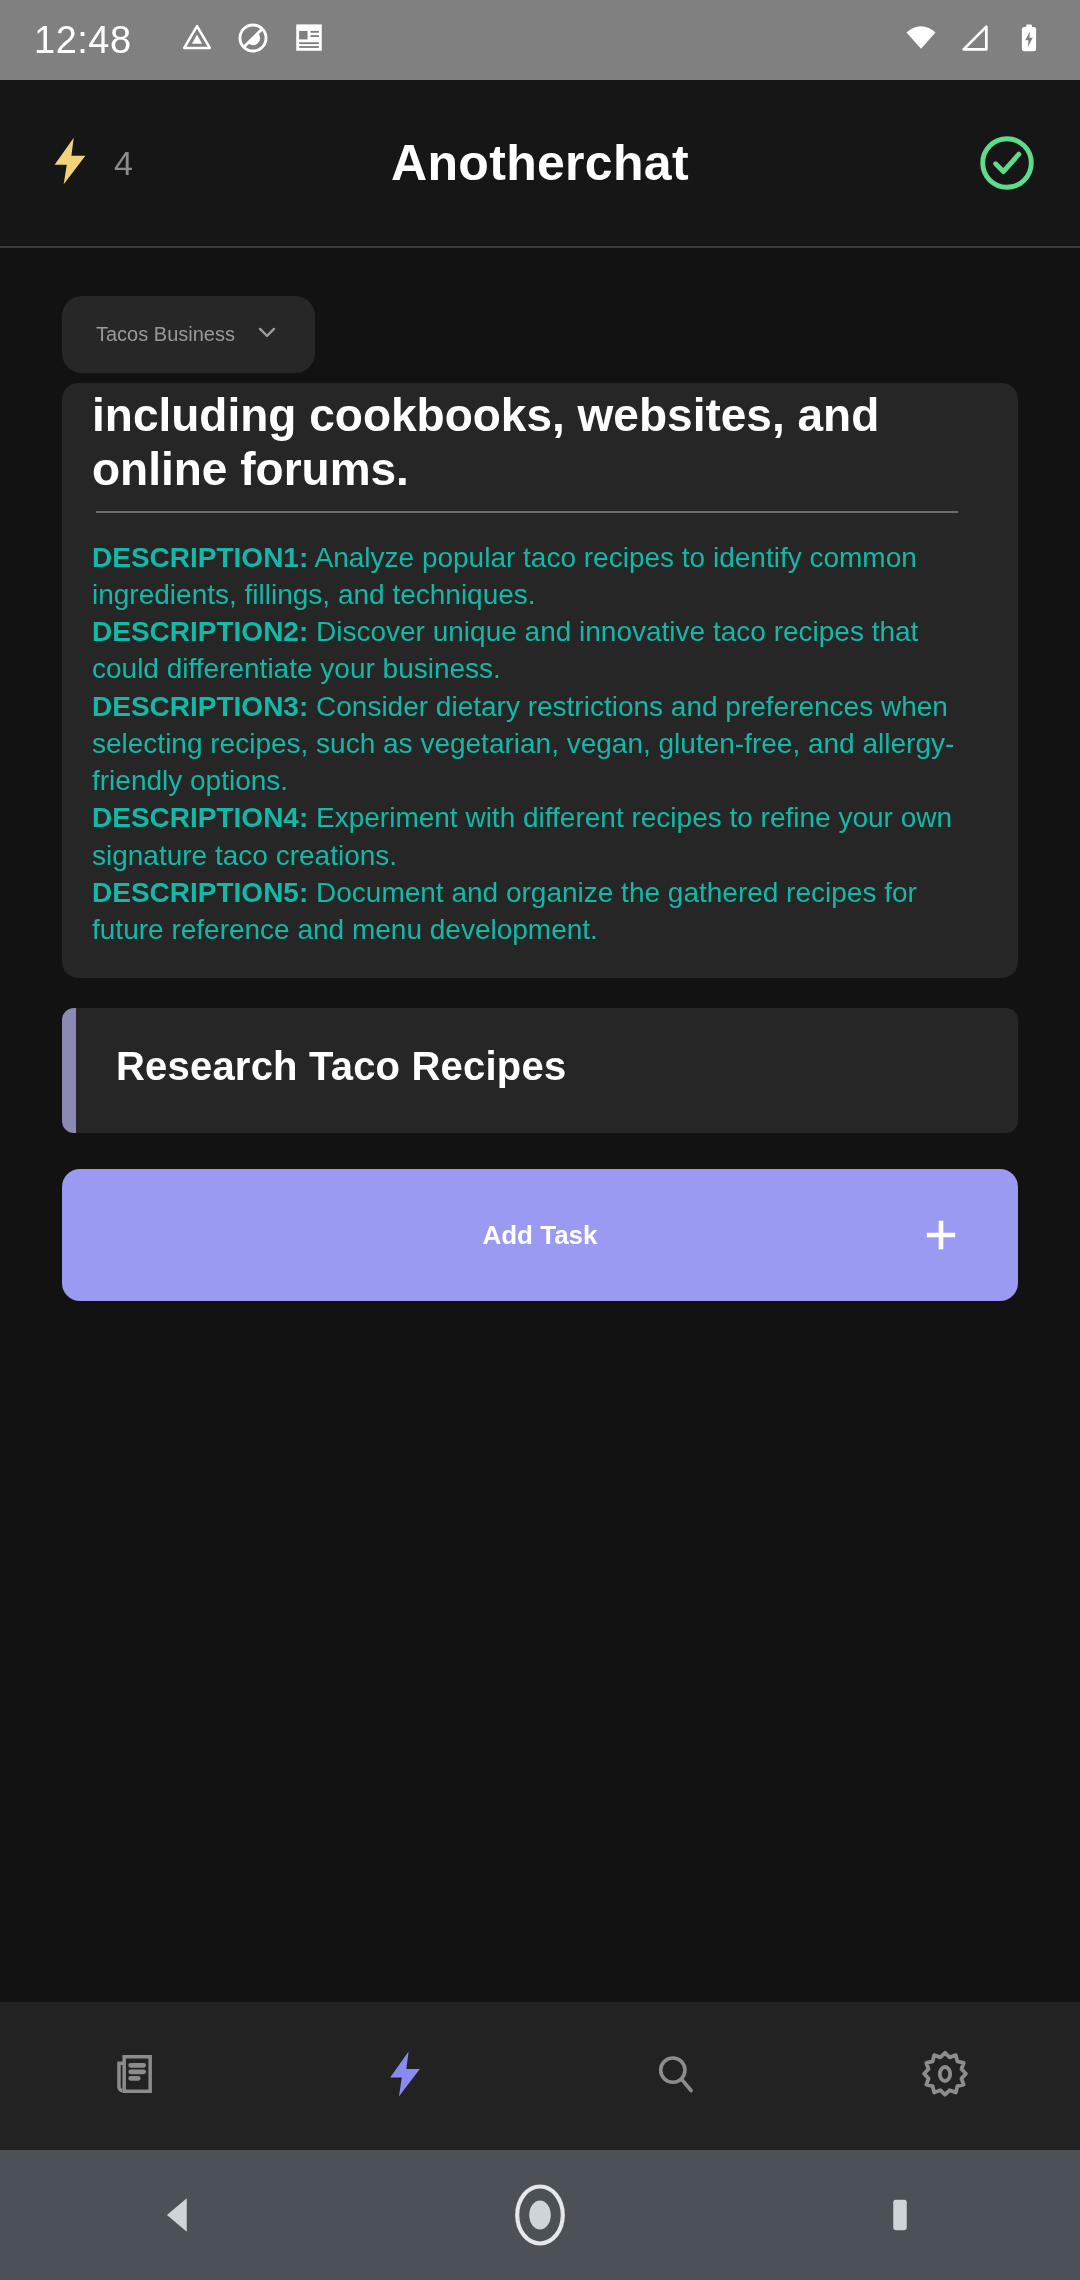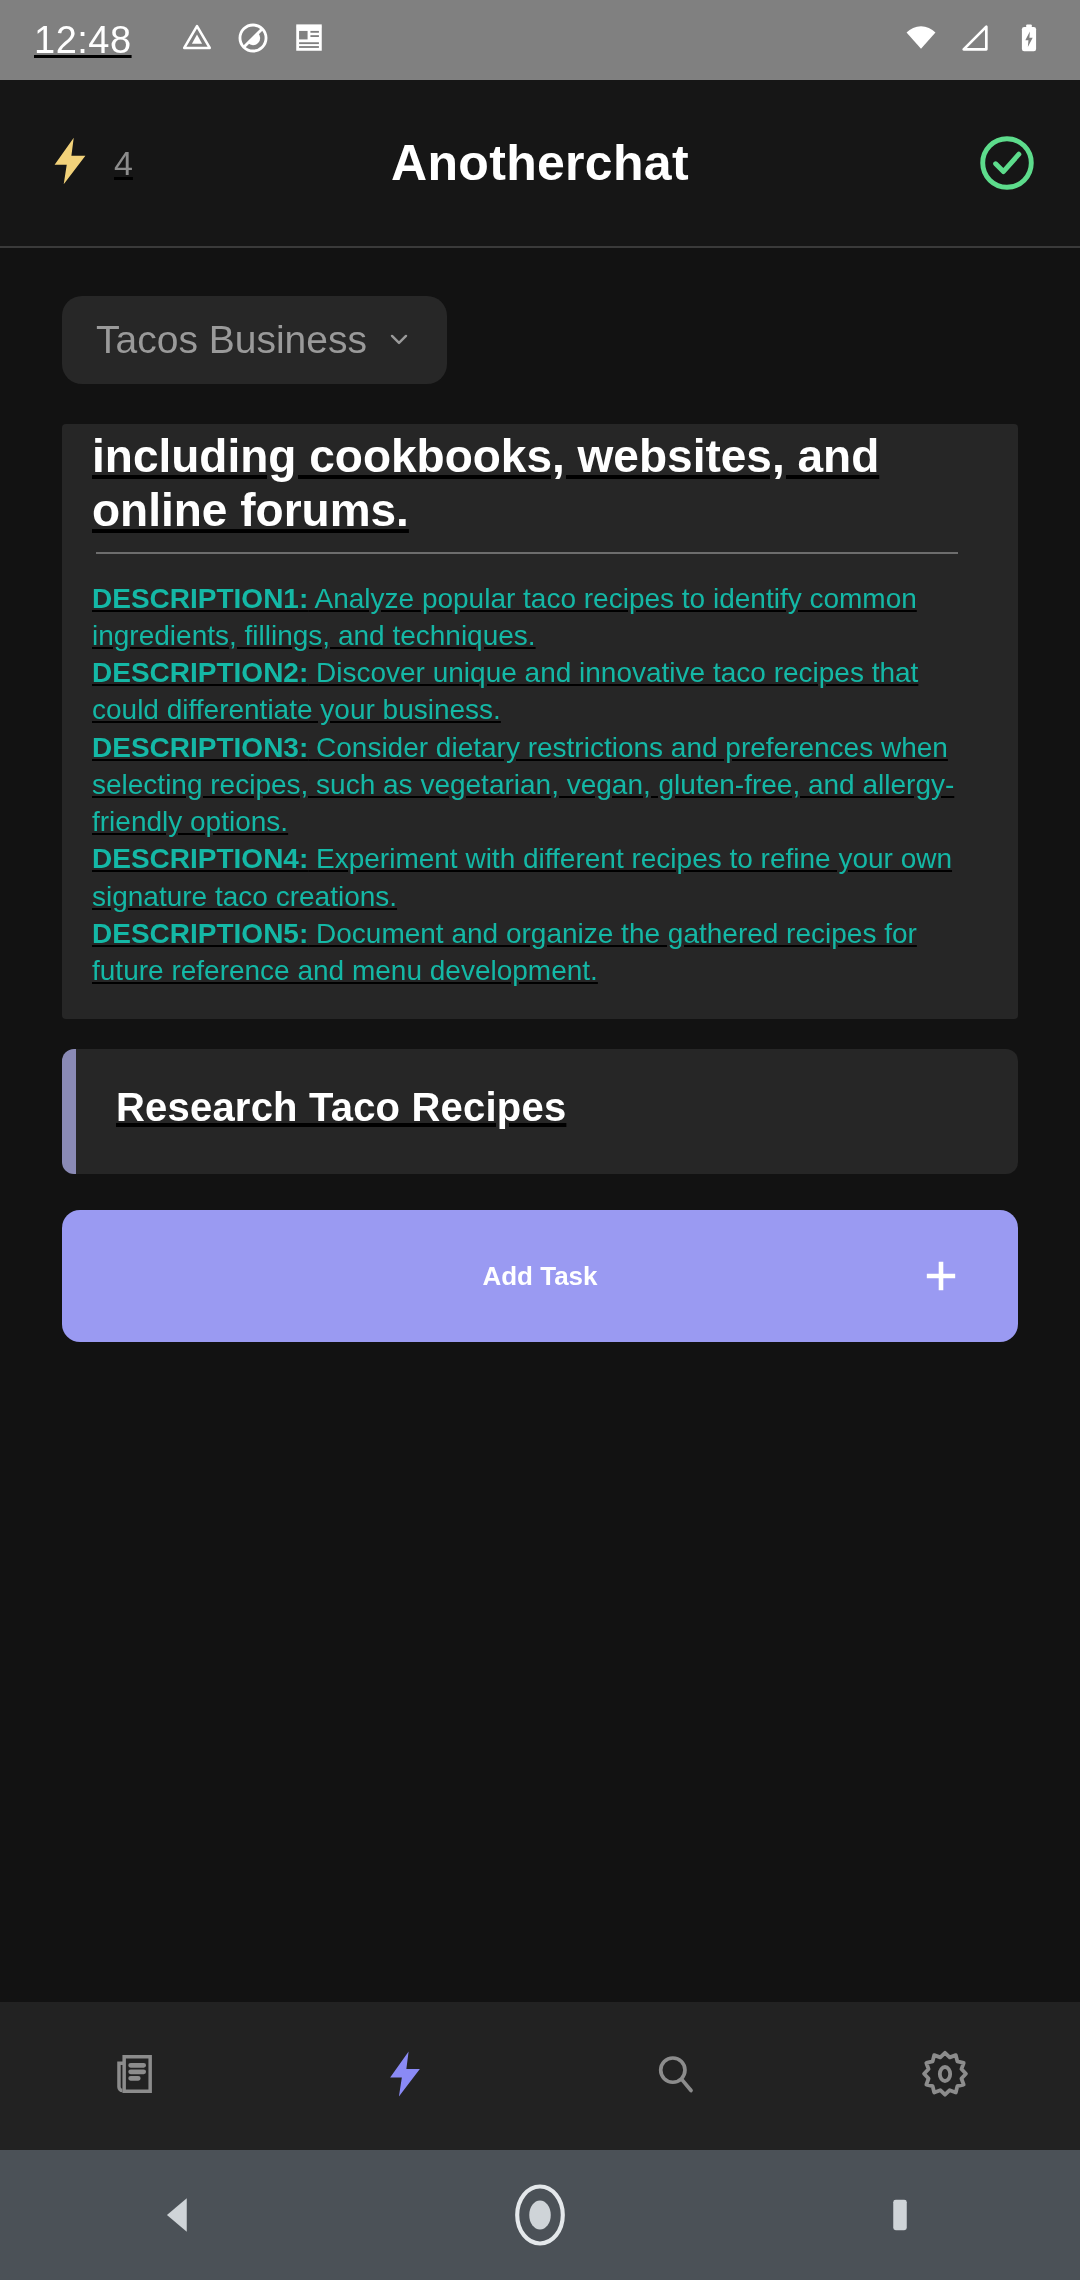--- a/index.html
+++ b/index.html
@@ -6,21 +6,21 @@
   html, body {
     width:1080px; height:2280px;
     background:#000;
     font-family:"Liberation Sans", sans-serif;
     overflow:hidden;
   }
   #screen {
     position:relative;
     width:1080px; height:2280px;
     background:#121212;
-    display:flex; flex-direction:column;text-decoration:underline;
+    display:flex; flex-direction:column;
   }
 
   
   .statusbar {
     height:80px; flex:0 0 80px;
     background:#808080;
     display:flex; align-items:center;
     padding:0 34px;
     color:#ffffff;
   }
@@ -64,27 +64,27 @@
     background:#121212;
   }
 
   .chip {
     margin-top:48px;
     display:inline-flex; align-items:center; gap:18px;
     background:#272727;
     border-radius:20px;
     padding:22px 34px;
     color:#9a9a9a;
-    font-size:39px;
+    font-size:20px;
   }
 
   .desc-card {
-    margin-top:40px;
+    margin-top:10px;
     background:#262626;
-    border-radius:4px;
+    border-radius:16px;
     padding:0 30px 30px 30px;
     overflow:hidden;
     max-height:860px;
   }
   .desc-title {
     font-size:46px; font-weight:700; color:#ffffff;
     line-height:1.17;
     padding-top:10px;
     margin-top:-4px;
   }

